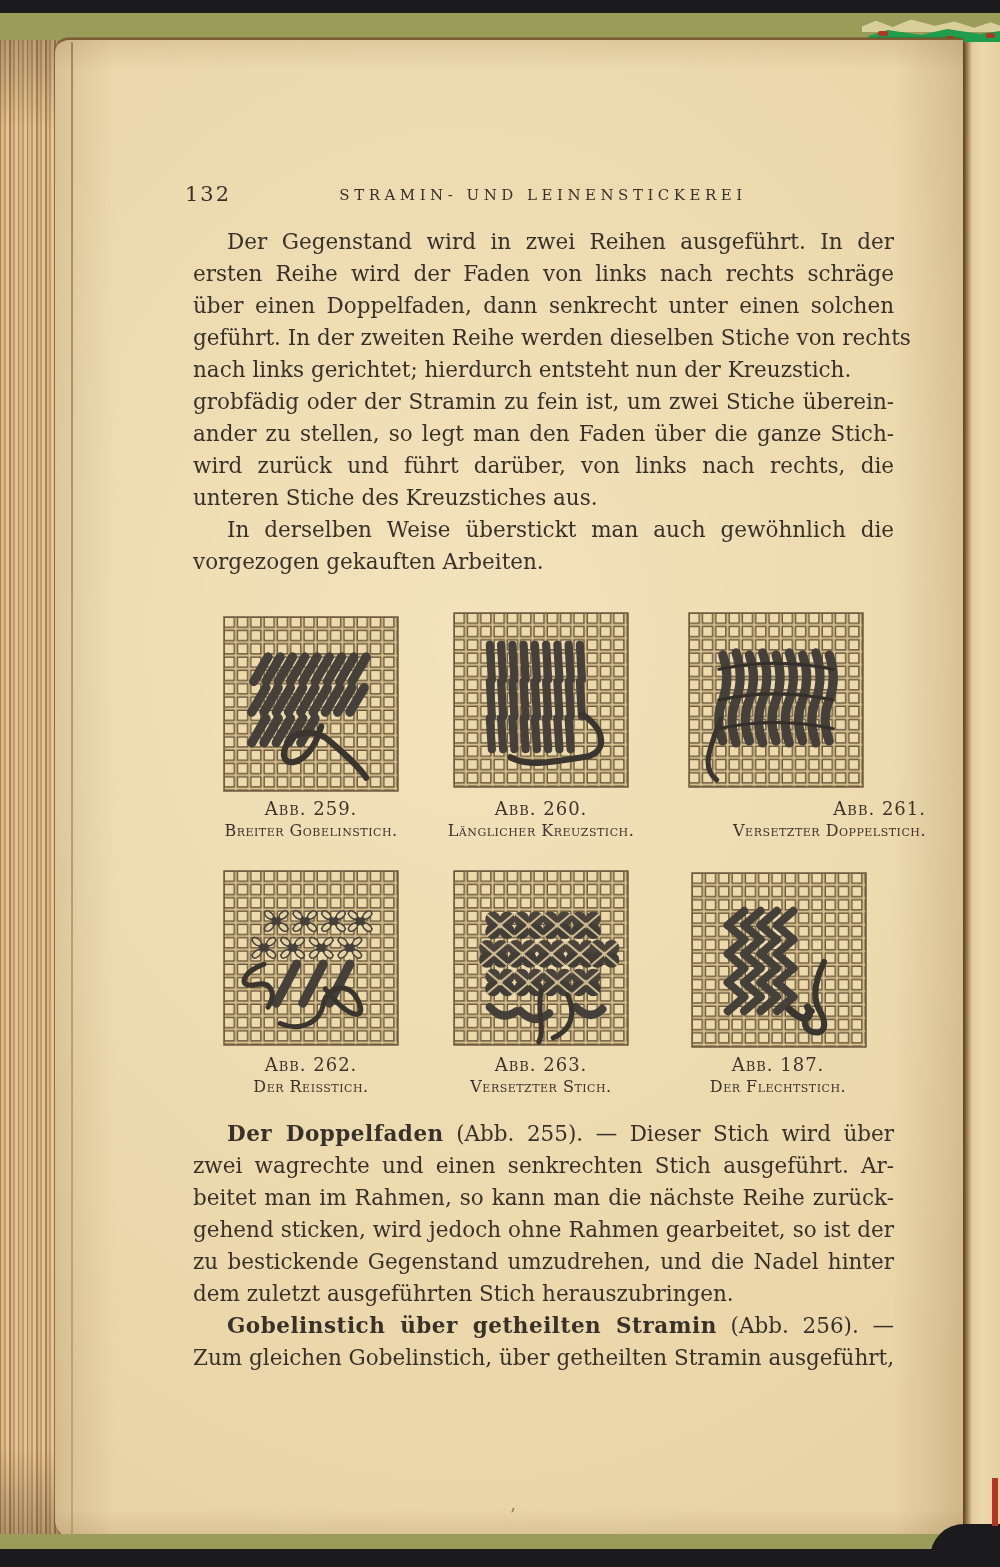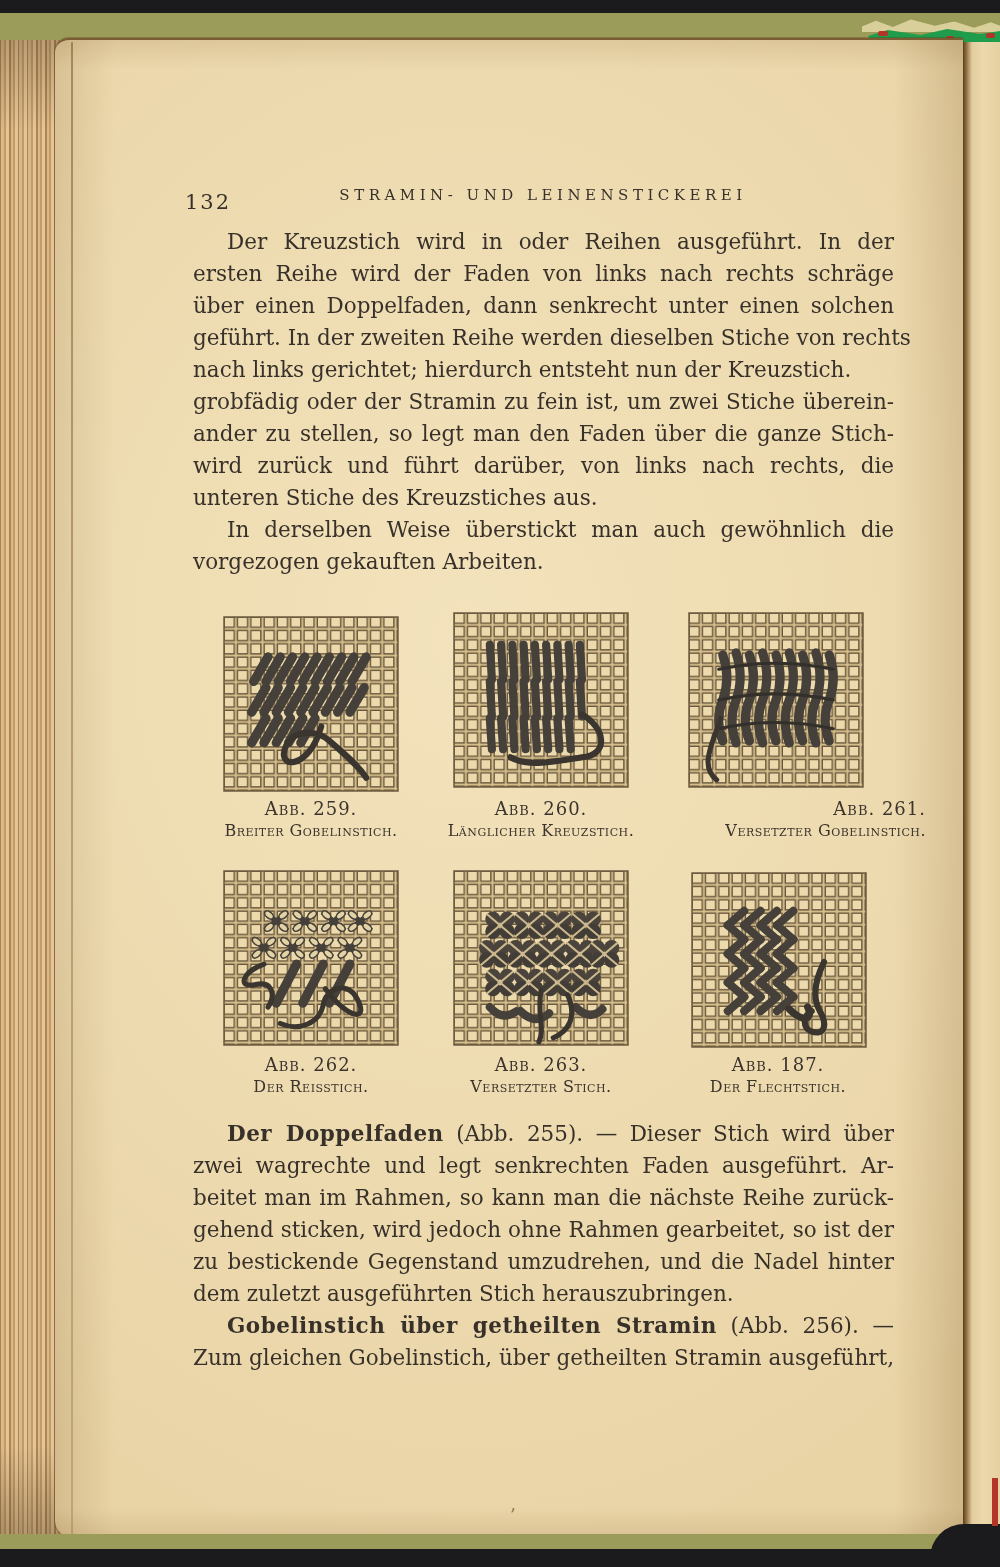--- a/index.html
+++ b/index.html
@@ -53,21 +53,21 @@
       linear-gradient(0deg,rgba(120,80,30,.15) 0,rgba(0,0,0,0) 30px),
       var(--paper);
     border-top:2px solid #7d5c33;
     border-radius:14px 2px 3px 18px;
     box-shadow:0 0 0 1px rgba(90,60,25,.35);
     color:var(--ink);}
   .inner-edge{position:absolute;left:16px;top:2px;width:2px;height:1496px;
     background:linear-gradient(180deg,rgba(110,75,35,.5),rgba(110,75,35,.25));border-radius:2px;}
 
   
-  .folio{position:absolute;left:130px;top:150px;font-size:21px;letter-spacing:2px;}
+  .folio{position:absolute;left:130px;top:142px;font-size:21px;letter-spacing:2px;}
   .running-head{position:absolute;left:138px;top:146px;width:700px;text-align:center;
     font-size:15px;letter-spacing:4.5px;}
 
   
   .text-block{position:absolute;left:138px;width:701px;font-size:21.5px;color:var(--ink);}
   .text-block .line{display:block;line-height:32px;height:32px;white-space:nowrap;
     text-align:justify;text-align-last:justify;}
   .text-block .line.last{text-align-last:left;}
   .text-block .line.indent{text-indent:34px;}
   .text-block b{font-weight:bold;letter-spacing:.5px;}
@@ -103,21 +103,21 @@
   <div class="page-next"></div>
 
   <div class="page">
     <div class="inner-edge"></div>
 
     <div class="folio">132</div>
     <div class="running-head">STRAMIN- UND LEINENSTICKEREI</div>
 
     <div class="text-block" id="text-upper">
         <div>
-          <div class="line indent">Der Kreuzstich wird in oder Reihen ausgeführt.  In der</div>
+          <div class="line indent">Der Gegenstand wird in zwei Reihen ausgeführt.  In der</div>
           <div class="line">ersten Reihe wird der Faden von links nach rechts schräge</div>
           <div class="line">über einen Doppelfaden, dann senkrecht unter einen solchen</div>
           <div class="line">geführt. In der zweiten Reihe werden dieselben Stiche von rechts</div>
           <div class="line last">nach links gerichtet; hierdurch entsteht nun der Kreuzstich.</div>
         </div>
         <div>
           <div class="line">grobfädig oder der Stramin zu fein ist, um zwei Stiche überein-</div>
           <div class="line">ander zu stellen, so legt man den Faden über die ganze Stich-</div>
           <div class="line">wird zurück und führt darüber, von links nach rechts, die</div>
           <div class="line last">unteren Stiche des Kreuzstiches aus.</div>
@@ -242,21 +242,21 @@
     <div class="caption" style="left:136px;top:758px;">
       <div class="cap-no">Abb. 259.</div>
       <div class="cap-label">Breiter Gobelinstich.</div>
     </div>
     <div class="caption" style="left:366px;top:758px;">
       <div class="cap-no">Abb. 260.</div>
       <div class="cap-label">Länglicher Kreuzstich.</div>
     </div>
     <div class="caption" style="left:631px;top:758px;text-align:right;">
       <div class="cap-no">Abb. 261.</div>
-      <div class="cap-label">Versetzter Gobelinstich.</div>
+      <div class="cap-label">Versetzter Doppelstich.</div>
     </div>
 
     <div class="fig" style="left:168px;top:830px;">
       <svg viewBox="0 0 172 172" width="176" height="176">
         <rect x="1" y="1" width="170" height="170" fill="url(#cv)" stroke="#6d5a40" stroke-width="1.5"></rect>
         <use href="#crx" x="52" y="50"></use>
           <use href="#crx" x="80" y="50"></use>
           <use href="#crx" x="108" y="50"></use>
           <use href="#crx" x="134" y="50"></use>
         <use href="#crx" x="40" y="76"></use>
@@ -344,21 +344,21 @@
       <div class="cap-label">Versetzter Stich.</div>
     </div>
     <div class="caption" style="left:603px;top:1014px;">
       <div class="cap-no">Abb. 187.</div>
       <div class="cap-label">Der Flechtstich.</div>
     </div>
 
     <div class="text-block" id="text-lower">
         <div>
           <div class="line indent"><b>Der Doppelfaden</b> (Abb. 255). — Dieser Stich wird über</div>
-          <div class="line">zwei wagrechte und legt senkrechten Faden ausgeführt. Ar-</div>
+          <div class="line">zwei wagrechte und einen senkrechten Stich ausgeführt. Ar-</div>
           <div class="line">beitet man im Rahmen, so kann man die nächste Reihe zurück-</div>
           <div class="line">gehend sticken, wird jedoch ohne Rahmen gearbeitet, so ist der</div>
           <div class="line">zu bestickende Gegenstand umzudrehen, und die Nadel hinter</div>
           <div class="line last">dem zuletzt ausgeführten Stich herauszubringen.</div>
         </div>
         <div>
           <div class="line indent"><b>Gobelinstich über getheilten Stramin</b> (Abb. 256). —</div>
           <div class="line">Zum gleichen Gobelinstich, über getheilten Stramin ausgeführt,</div>
         </div>
       </div>

